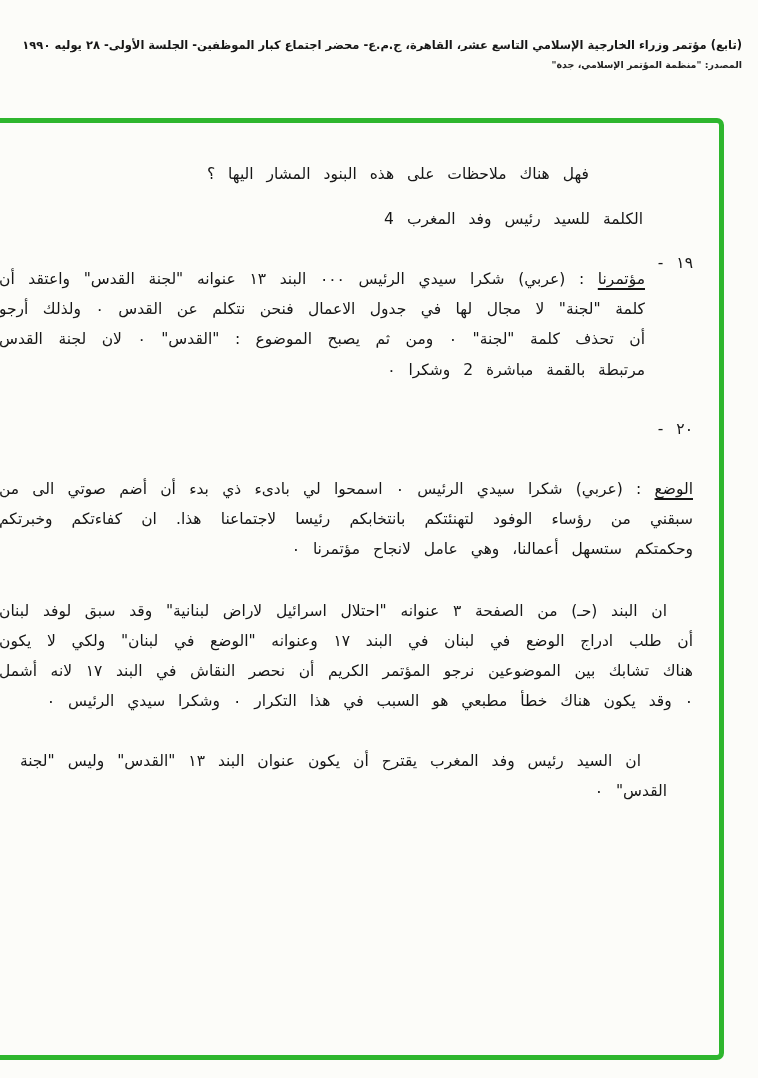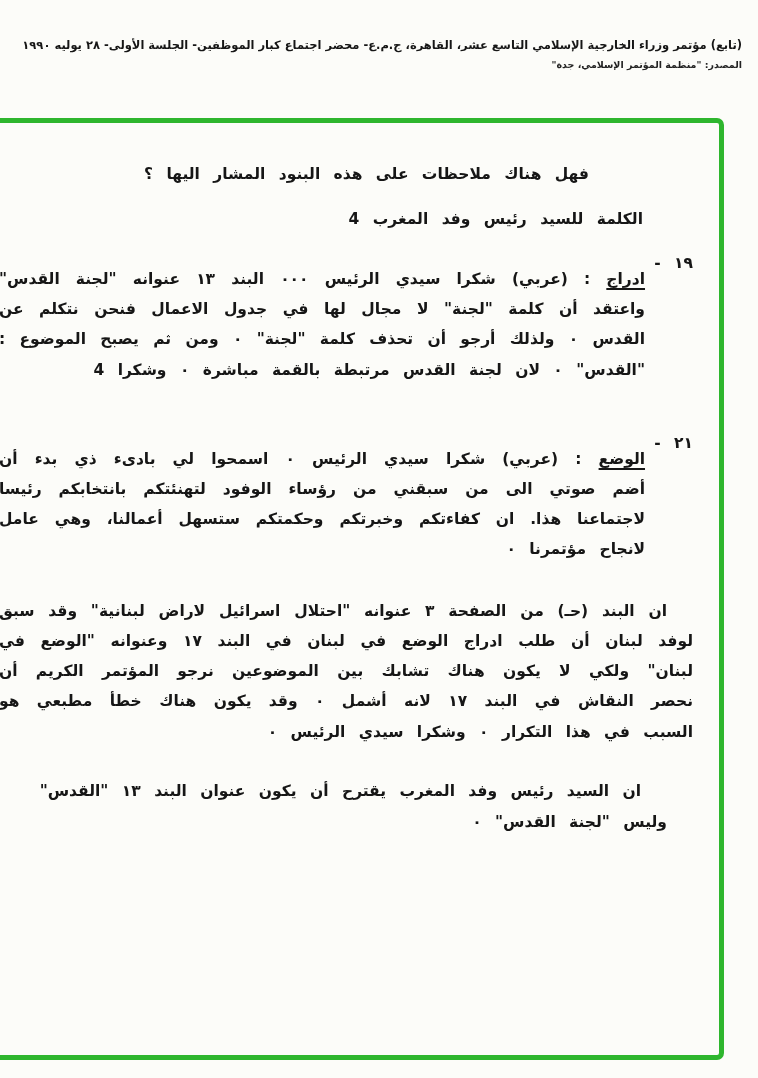--- a/index.html
+++ b/index.html
@@ -23,21 +23,21 @@
   .frame {
     position:absolute; top:118px; right:34px;
     width:694px; height:904px;
     border:5px solid #2eb62e; border-radius:7px;
     padding:20px 26px 8px 22px;
     overflow:hidden;
     background:transparent;
   }
 
   .t {
-    font-size:15.5px; font-weight:bold;
+    font-size:15.5px; font-weight:normal;
     line-height:1.95;
     text-align:justify;
     word-spacing:8px;
     letter-spacing:0.2px;
   }
   .block { margin-bottom:14px; }
   .indent-xl { padding-right:104px; text-align:right; }
   .indent-md { padding-right:50px;  text-align:right; }
   .indent-sm { padding-right:26px;  text-align:right; }
 
@@ -65,28 +65,28 @@
   </div>
 
   <div class="frame">
 
     <p class="t block indent-xl">فهل هناك ملاحظات على هذه البنود المشار اليها ؟</p>
 
     <p class="t block indent-md">الكلمة للسيد رئيس وفد المغرب 4</p>
 
     <div class="numpara">
       <span class="t num">١٩ -</span>
-      <p class="t ptext"><span class="speaker">ادراج</span><span> : (عربي) شكرا سيدي الرئيس ٠٠٠ البند ١٣ عنوانه "لجنة القدس" واعتقد أن كلمة "لجنة" لا مجال لها في جدول الاعمال فنحن نتكلم عن القدس ٠ ولذلك أرجو أن تحذف كلمة "لجنة" ٠ ومن ثم يصبح الموضوع : "القدس" ٠ لان لجنة القدس مرتبطة بالقمة مباشرة ٠ وشكرا 4</span></p>
+      <p class="t ptext"><span class="speaker">مؤتمرنا</span><span> : (عربي) شكرا سيدي الرئيس ٠٠٠ البند ١٣ عنوانه "لجنة القدس" واعتقد أن كلمة "لجنة" لا مجال لها في جدول الاعمال فنحن نتكلم عن القدس ٠ ولذلك أرجو أن تحذف كلمة "لجنة" ٠ ومن ثم يصبح الموضوع : "القدس" ٠ لان لجنة القدس مرتبطة بالقمة مباشرة 2 وشكرا ٠</span></p>
     </div>
 
     <div class="numpara">
+      <span class="t num">٢٠ -</span>
     </div>
 
     <div class="numpara">
-      <span class="t num">٢١ -</span>
       <p class="t ptext"><span class="speaker">الوضع</span><span> : (عربي) شكرا سيدي الرئيس ٠ اسمحوا لي بادىء ذي بدء أن أضم صوتي الى من سبقني من رؤساء الوفود لتهنئتكم بانتخابكم رئيسا لاجتماعنا هذا. ان كفاءتكم وخبرتكم وحكمتكم ستسهل أعمالنا، وهي عامل لانجاح مؤتمرنا ٠</span></p>
     </div>
 
 
     <p class="t block firstline">ان البند (حـ) من الصفحة ٣ عنوانه "احتلال اسرائيل لاراض لبنانية" وقد سبق لوفد لبنان أن طلب ادراج الوضع في لبنان في البند ١٧ وعنوانه "الوضع في لبنان" ولكي لا يكون هناك تشابك بين الموضوعين نرجو المؤتمر الكريم أن نحصر النقاش في البند ١٧ لانه أشمل ٠ وقد يكون هناك خطأ مطبعي هو السبب في هذا التكرار ٠ وشكرا سيدي الرئيس ٠</p>
 
     <div class="numpara">
     </div>
 
     <p class="t block firstline indent-sm">ان السيد رئيس وفد المغرب يقترح أن يكون عنوان البند ١٣ "القدس" وليس "لجنة القدس" ٠</p>

